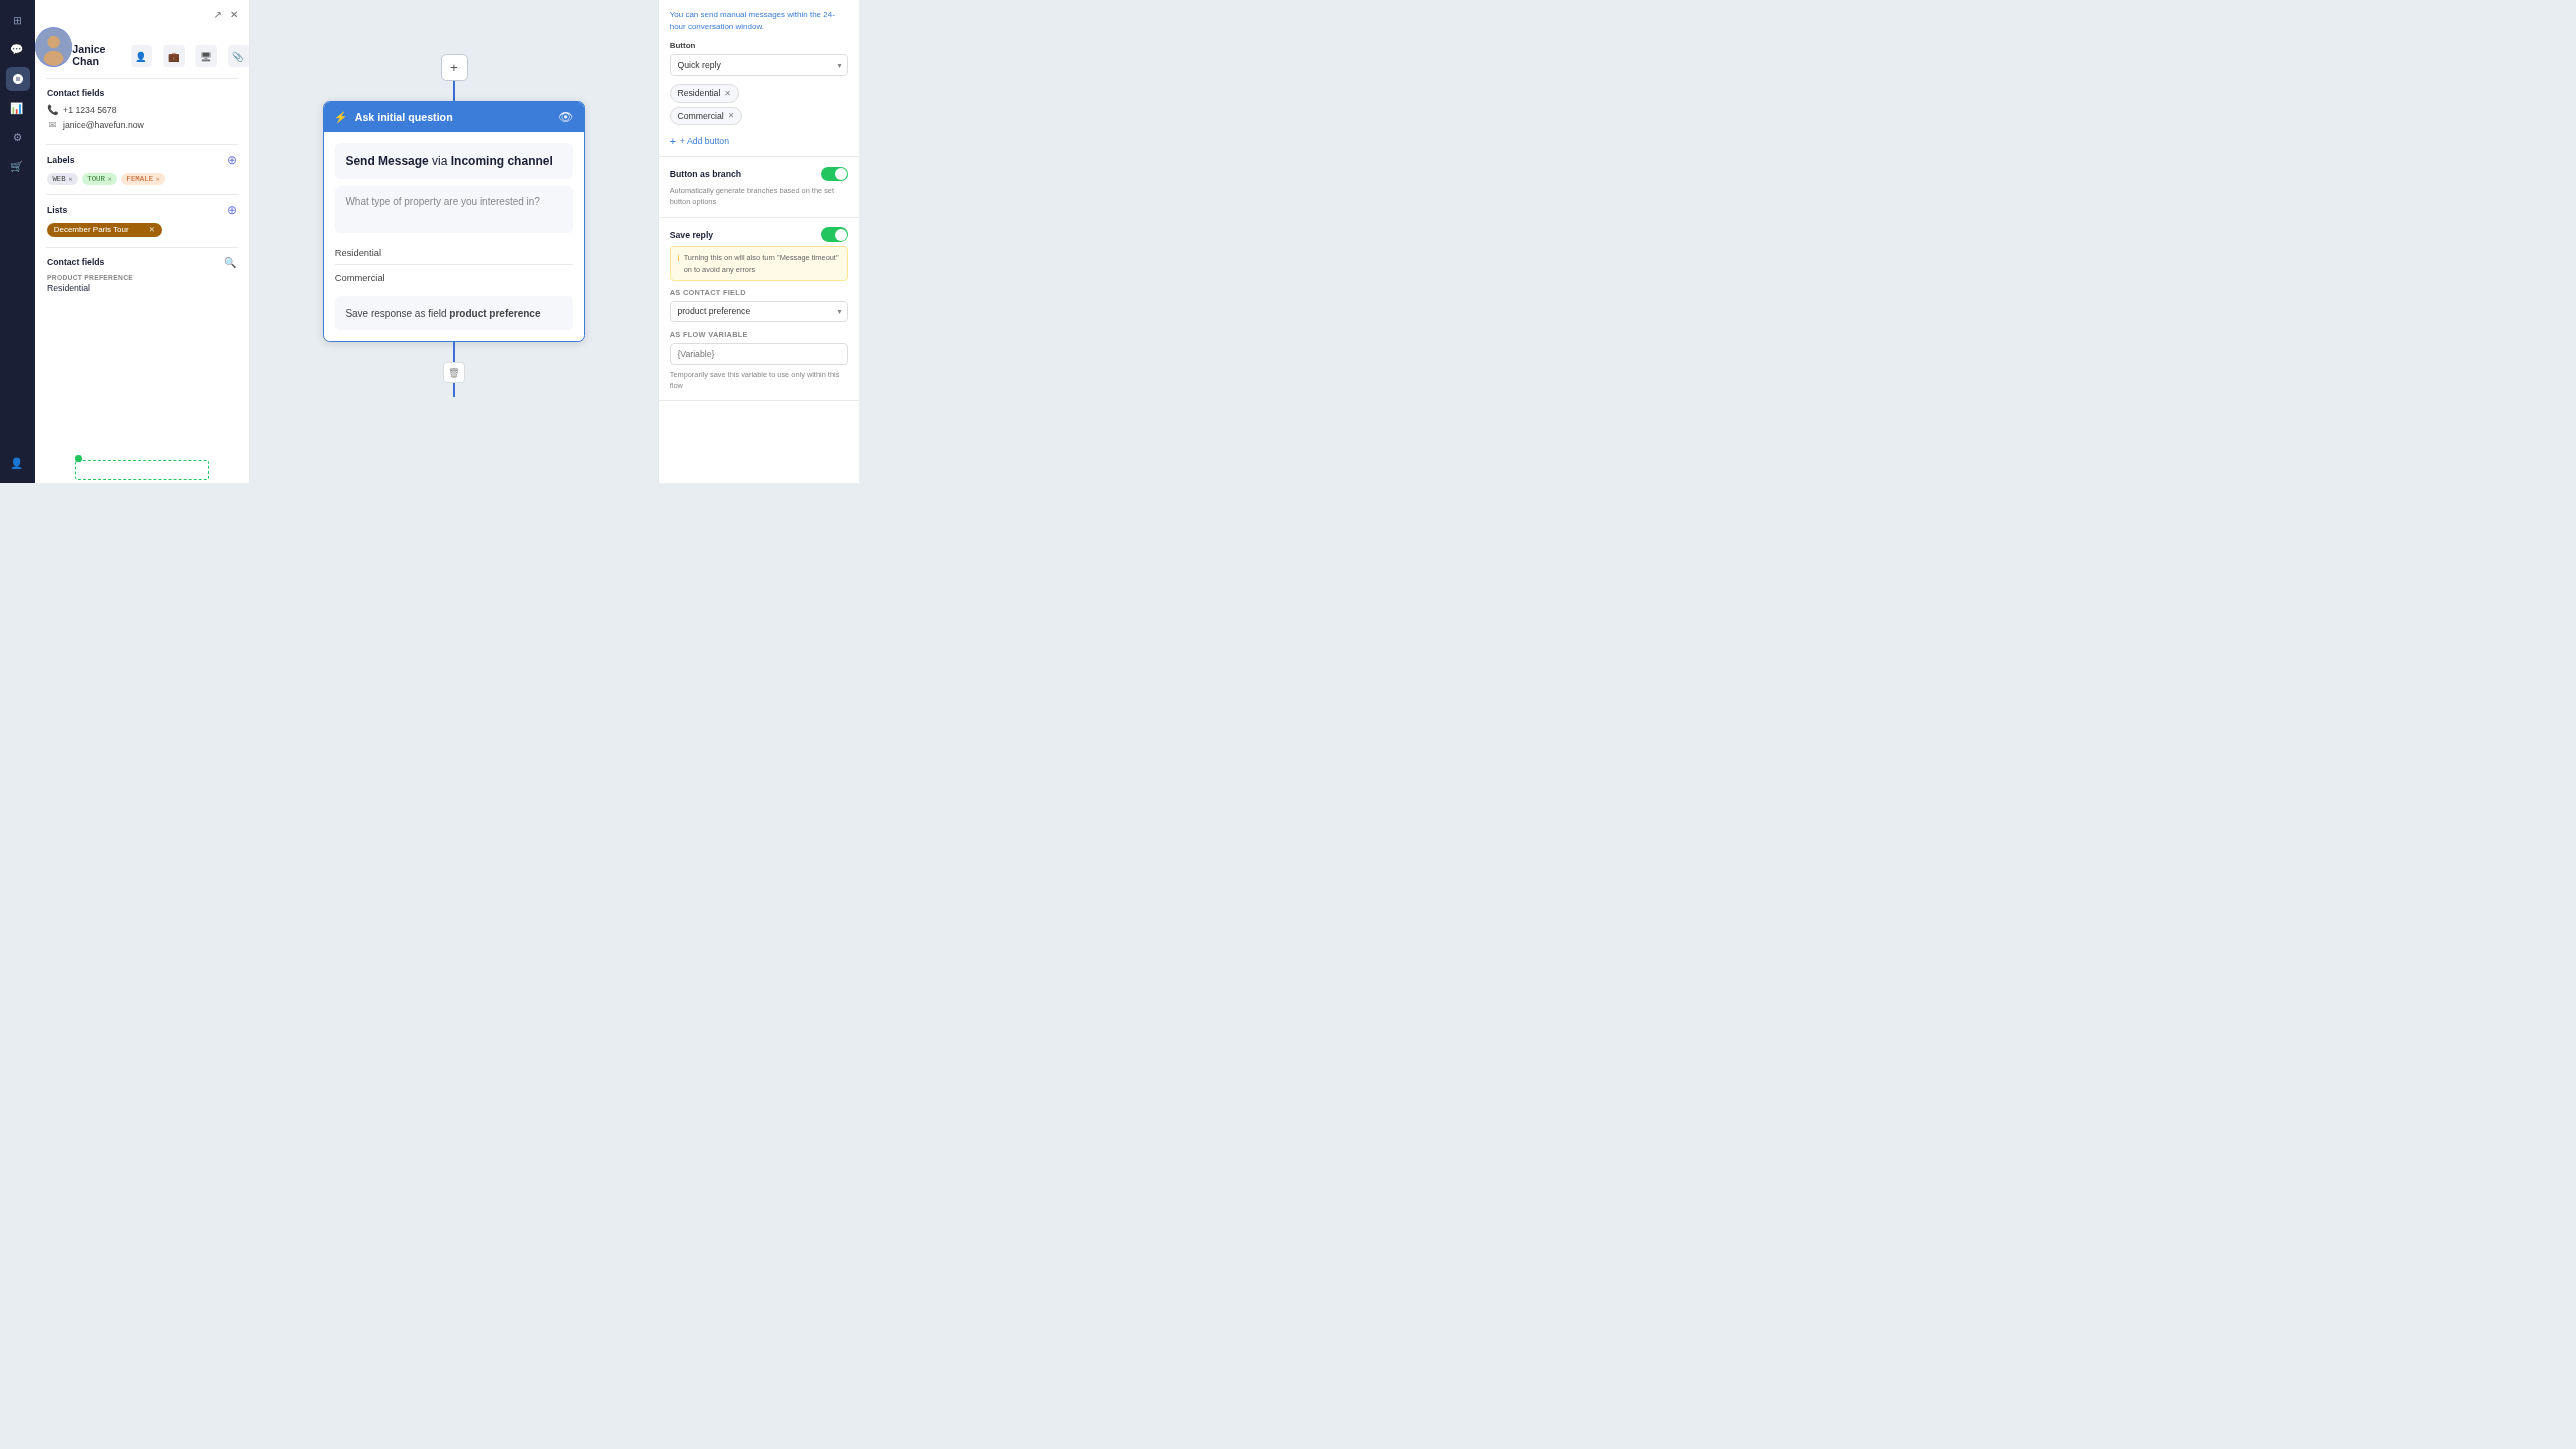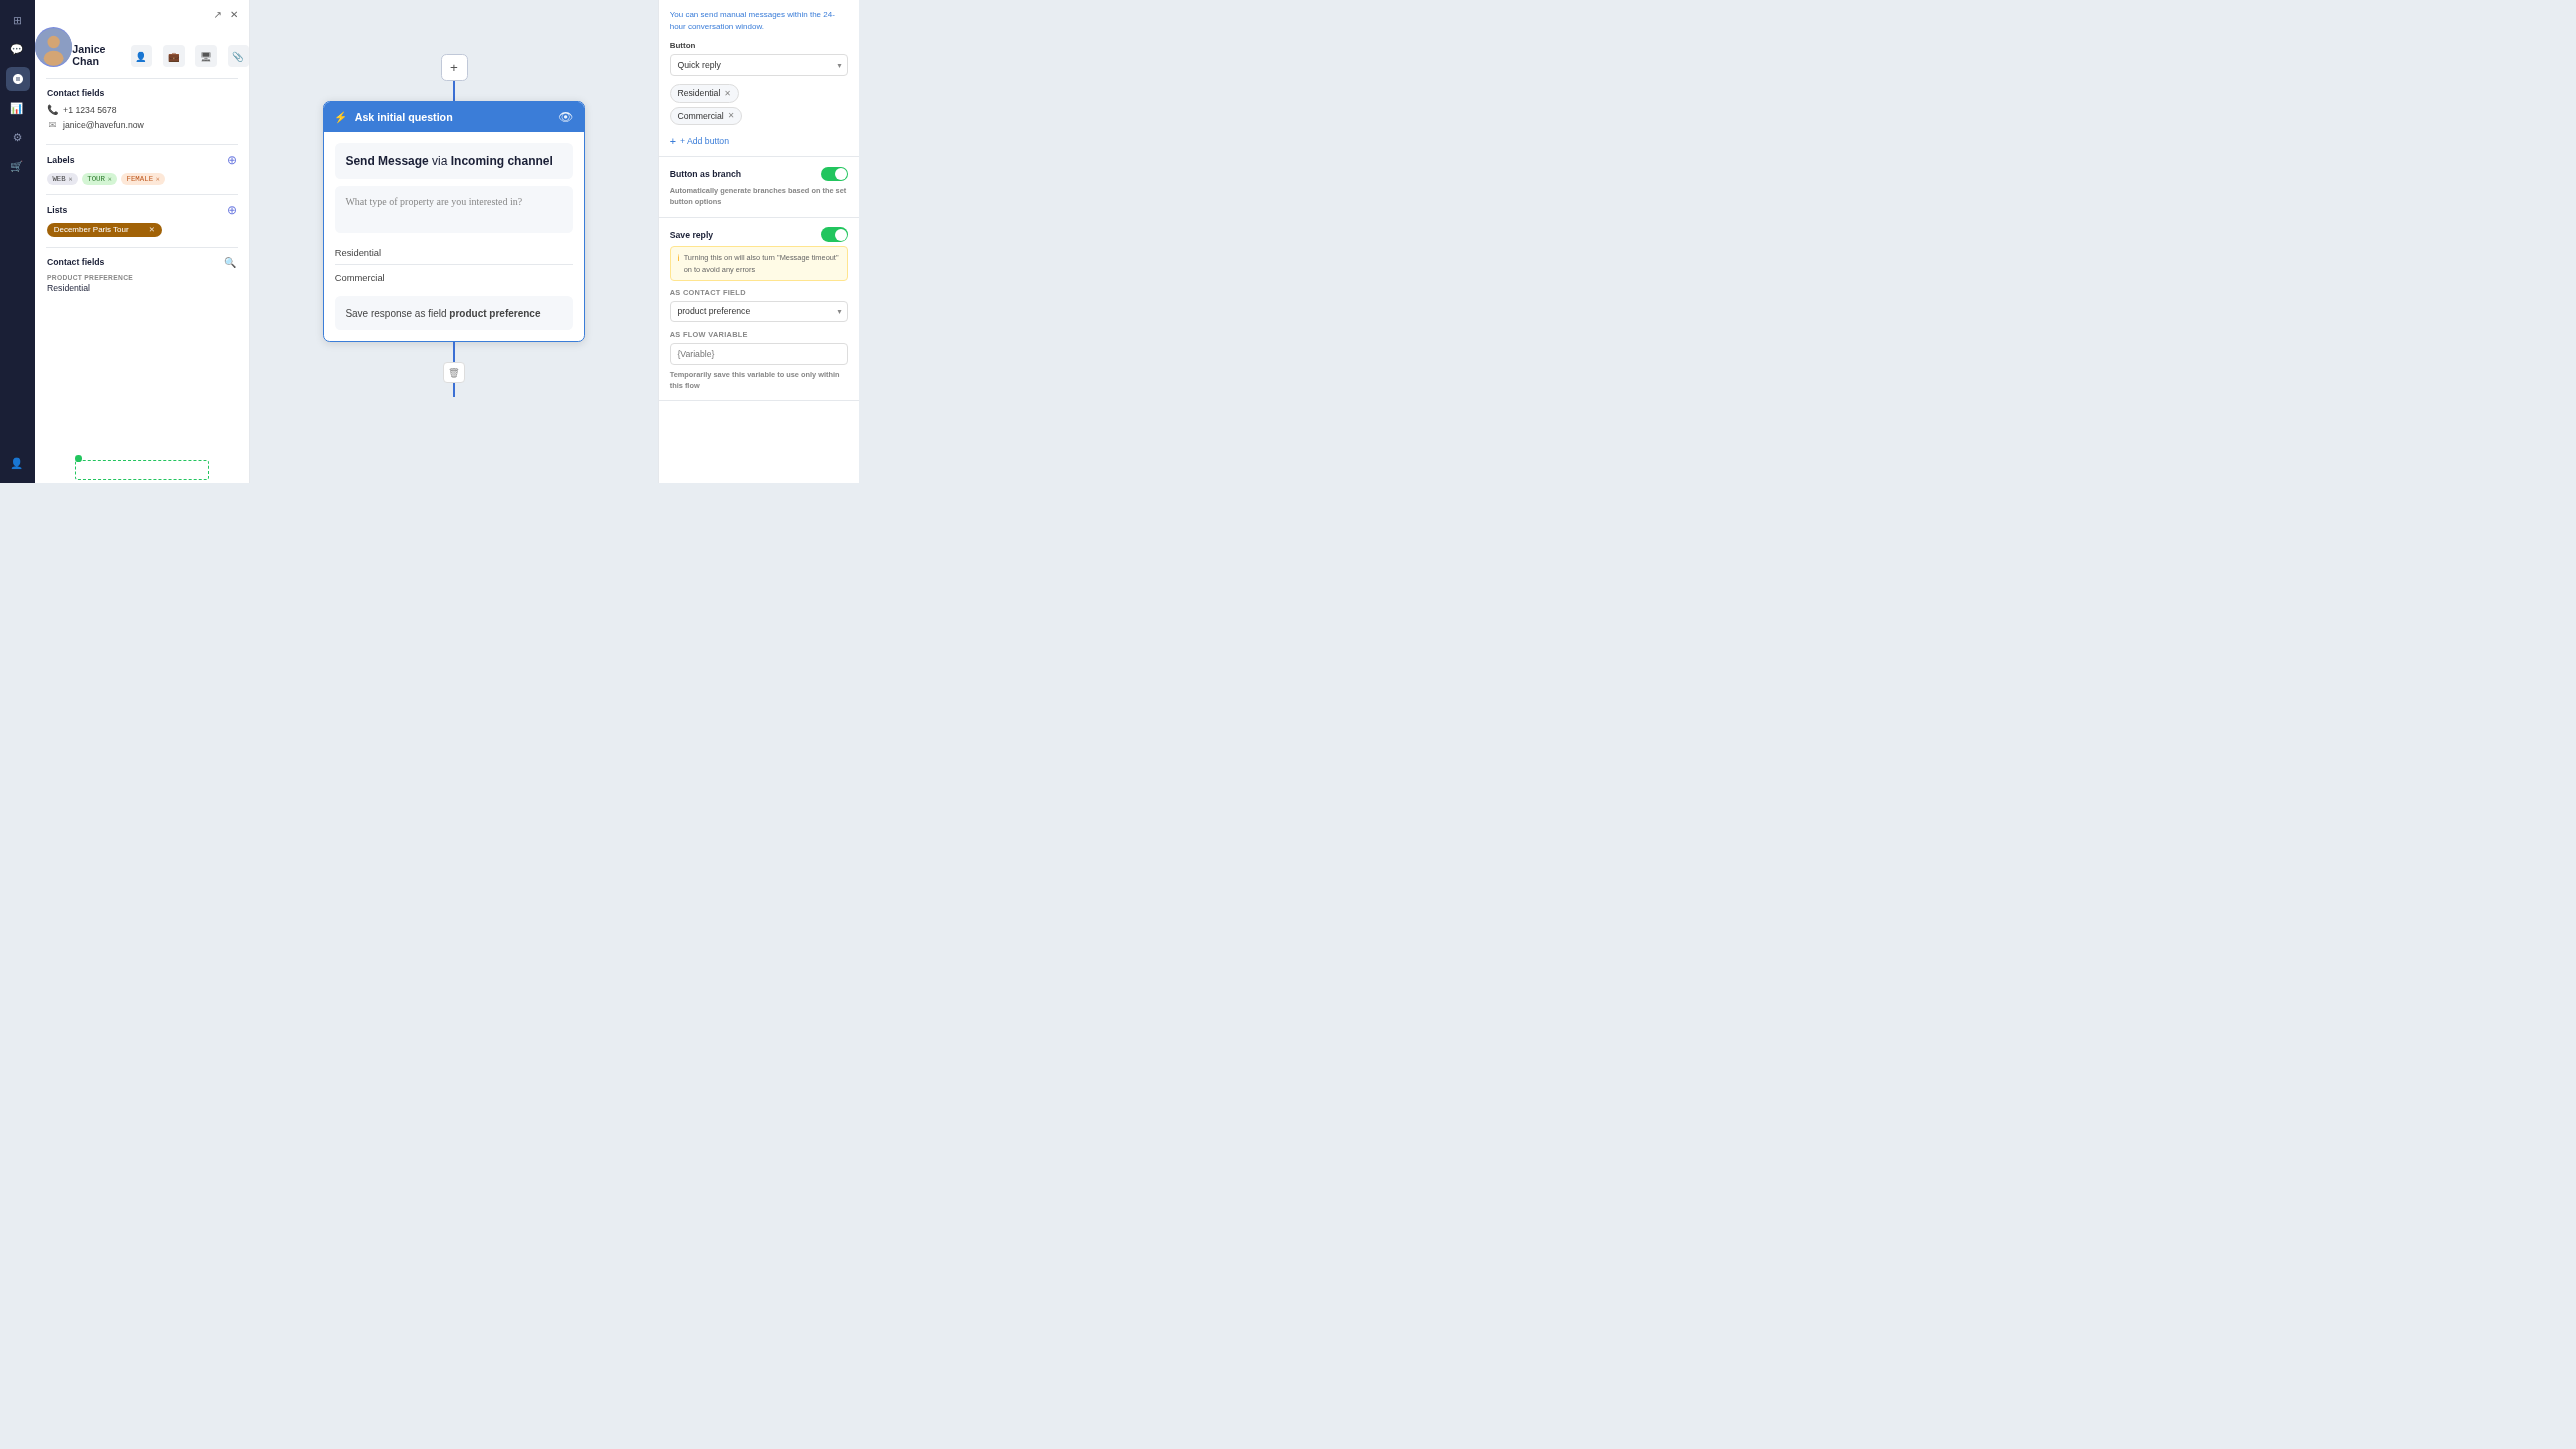--- a/index.html
+++ b/index.html
@@ -330,21 +330,20 @@
     }
     .send-message-box .bold { font-weight: 700; }
 
     .question-box {
       background: #f5f7fa;
       border-radius: 5.4px;
       padding: 9.4px 10.7px;
       color: #888;
       font-size: 10px;
       min-height: 47px;
-      font-family: Liberation Serif, serif;
     }
 
     .option-row {
       display: flex;
       align-items: center;
       padding: 6.7px 0;
       border-bottom: 0.7px solid #e5e8ec;
       font-size: 9.4px;
       color: #444;
     }
@@ -530,21 +529,20 @@
       border-radius: 4px;
       font-size: 8.7px;
       color: #bbb;
       outline: none;
     }
     .rp-helper-text {
       font-size: 7.4px;
       color: #888;
       margin-top: 4px;
       line-height: 1.5;
-      font-weight: bold;
     }
 
     
     .timeout-section {
       padding: 9.4px 10.7px;
     }
     .timeout-input-row {
       display: flex;
       gap: 5.4px;
       margin-top: 5.4px;

